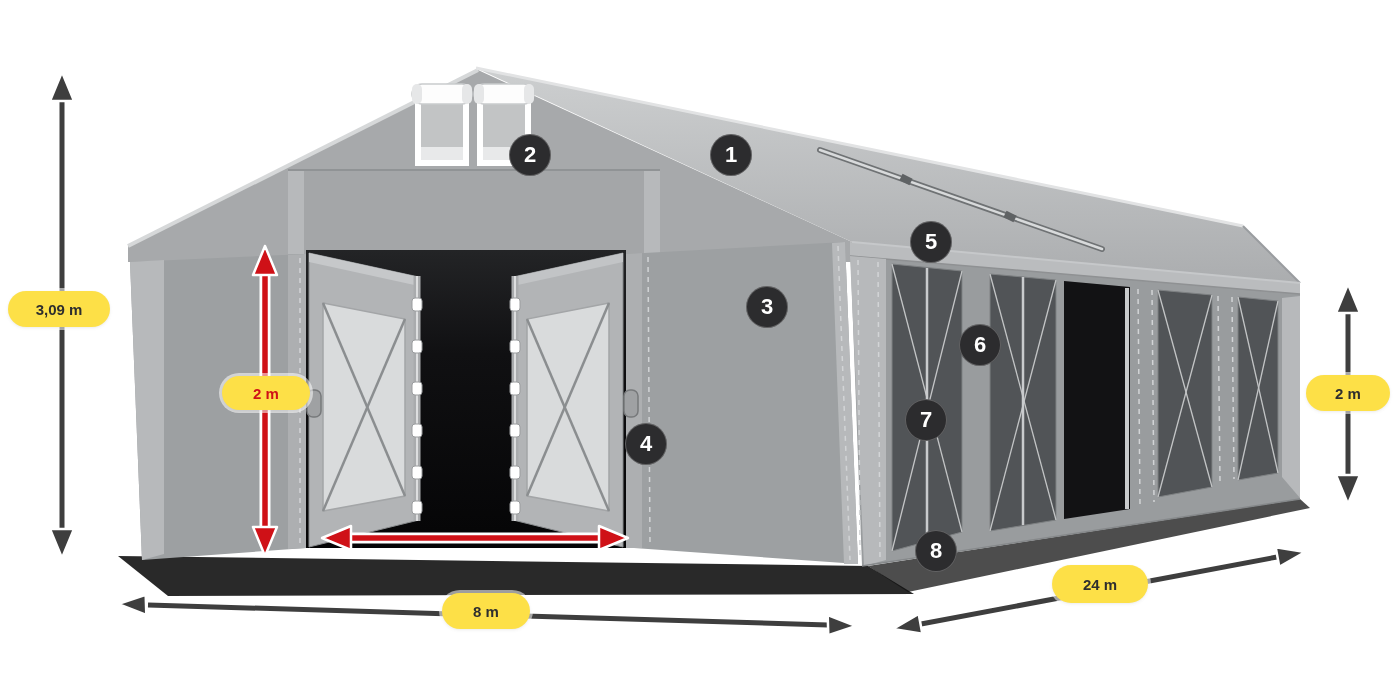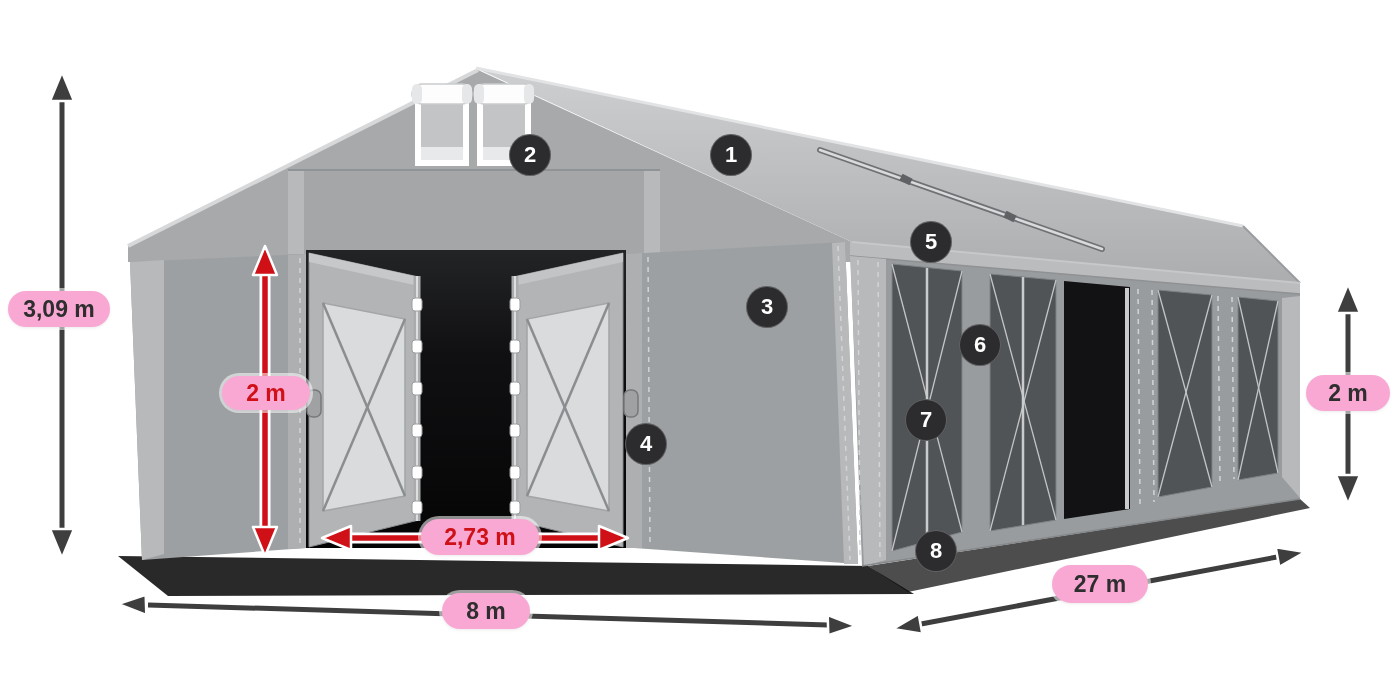--- a/index.html
+++ b/index.html
@@ -33,22 +33,22 @@
 
   
   .casing{stroke:#ffffff;stroke-width:11;stroke-linecap:round;fill:none;}
   .arrow-line{stroke:var(--arrow-dark);stroke-width:5;stroke-linecap:butt;fill:none;}
   .arrow-head{fill:var(--arrow-dark);stroke:#ffffff;stroke-width:2.5;stroke-linejoin:round;}
   .red-line{stroke:var(--accent-red);stroke-width:5.5;fill:none;}
   .red-head{fill:var(--accent-red);stroke:#ffffff;stroke-width:2.5;stroke-linejoin:round;}
 
   .pill{
     position:absolute;display:flex;align-items:center;justify-content:center;
-    background:#f9a8d4;border-radius:19px;height:36px;
-    font-weight:bold;font-size:23px;color:var(--pill-text);
+    background:#fde047;border-radius:19px;height:36px;
+    font-weight:bold;font-size:15px;color:var(--pill-text);
     box-shadow:0 0 0 3px rgba(255,255,255,.55), 0 1px 3px rgba(0,0,0,.18);
     white-space:nowrap;
   }
   .pill.red{color:var(--accent-red);}
 
   .badge{
     position:absolute;width:42px;height:42px;border-radius:50%;
     background:var(--badge-bg);color:#ffffff;
     display:flex;align-items:center;justify-content:center;
     font-weight:bold;font-size:22px;
@@ -232,23 +232,22 @@
 
       <line class="casing" x1="348" y1="538" x2="602" y2="538"></line>
       <line class="red-line" x1="348" y1="538" x2="602" y2="538"></line>
       <polygon class="red-head" points="322,538 351,526 351,550"></polygon>
       <polygon class="red-head" points="628,538 599,526 599,550"></polygon>
     </g>
   </svg>
 
   <div class="pill" style="left:8px;top:291px;width:102px;">3,09 m</div>
   <div class="pill red" style="left:222px;top:376px;width:88px;height:34px;">2 m</div>
-  <div class="pill red" style="left:421px;top:519px;width:118px;">2,73 m</div>
   <div class="pill" style="left:442px;top:593px;width:88px;">8 m</div>
-  <div class="pill" style="left:1052px;top:565px;width:96px;height:38px;">27 m</div>
+  <div class="pill" style="left:1052px;top:565px;width:96px;height:38px;">24 m</div>
   <div class="pill" style="left:1306px;top:375px;width:84px;">2 m</div>
 
   <div class="badge" style="left:710px;top:134px;">1</div>
   <div class="badge" style="left:509px;top:134px;">2</div>
   <div class="badge" style="left:746px;top:286px;">3</div>
   <div class="badge" style="left:625px;top:423px;">4</div>
   <div class="badge" style="left:910px;top:221px;">5</div>
   <div class="badge" style="left:959px;top:324px;">6</div>
   <div class="badge" style="left:905px;top:399px;">7</div>
   <div class="badge" style="left:915px;top:530px;">8</div>

